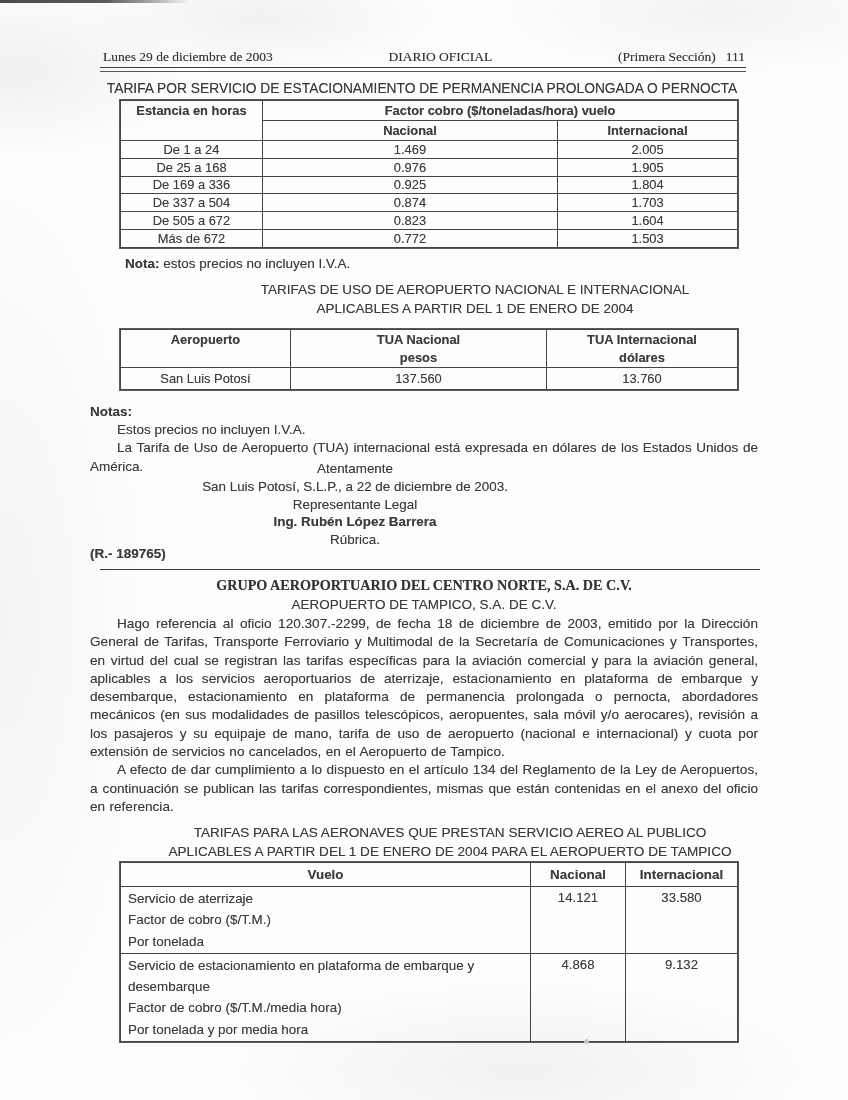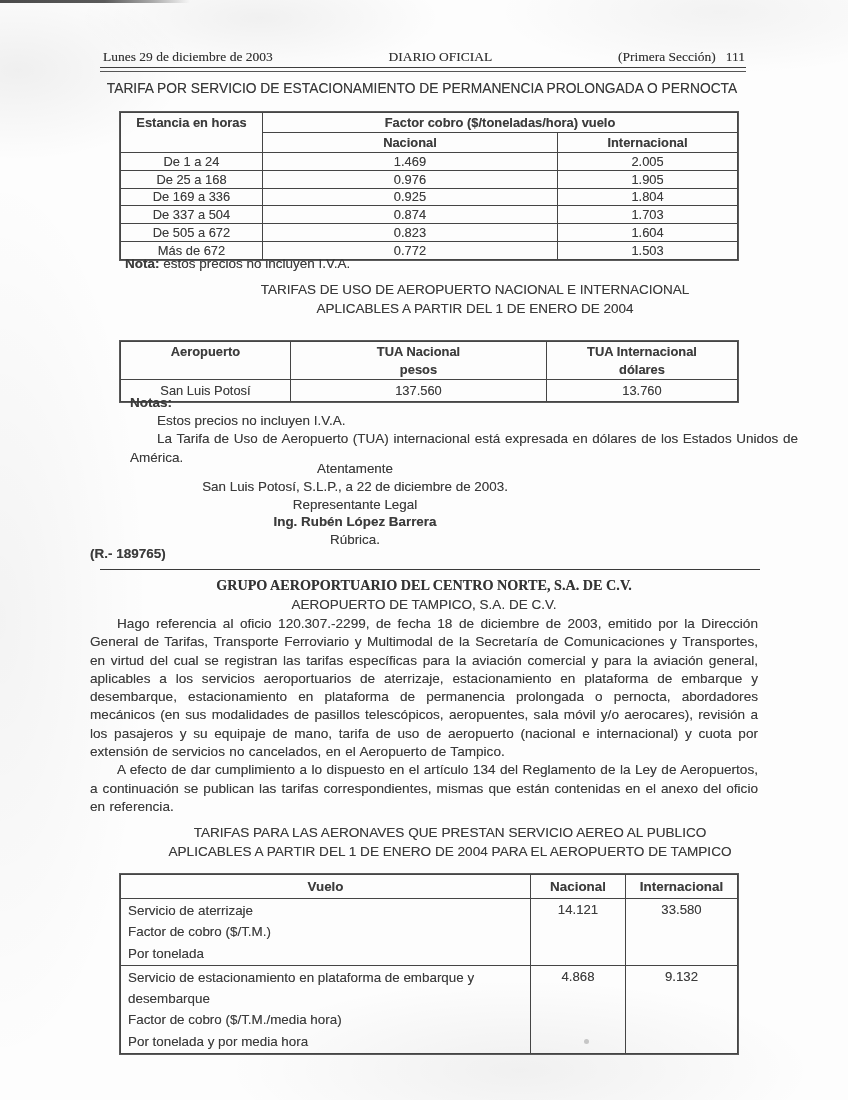--- a/index.html
+++ b/index.html
@@ -16,36 +16,36 @@
         background:linear-gradient(to right,#4a4a4a 0%,#5a5a5a 55%,#a9a9a9 80%,transparent 100%);}
   .hdr{position:absolute;top:49px;left:103px;width:642px;display:flex;justify-content:space-between;
         font-family:"Liberation Serif",serif;font-size:13.5px;color:#333;}
   .hdr-right span{margin-left:10px;}
   .hdr-rule{position:absolute;top:67px;left:100px;width:646px;height:2.6px;
         border-top:1.7px solid #3e3e3e;border-bottom:1.2px solid #555;}
   .title1{position:absolute;top:81px;left:90px;width:664px;text-align:center;font-size:13.8px;color:#383838;}
   .doc-table{position:absolute;left:120px;width:617px;border-collapse:collapse;table-layout:fixed;}
   .doc-table td{border:1.2px solid #454545;font-size:12.9px;color:#3c3c3c;text-align:center;
         padding:0 4px;overflow:hidden;}
-  .doc-table{border:1.6px solid #383838;outline:.4px solid #5a5a5a;margin-top:12px;}
+  .doc-table{border:1.6px solid #383838;outline:.4px solid #5a5a5a;}
   .b{font-weight:bold;}
   .t1{top:100px;}
   .t1 td{height:16.8px;line-height:15px;}
   .t1 .hd{font-weight:bold;height:19px;}
   .t1 .vt{vertical-align:top;padding-top:2px;}
   .t2{top:329px;}
   .t2 .hd{font-weight:bold;vertical-align:top;padding-top:1px;line-height:17.5px;height:36px;}
   .t2 .dr td{height:21px;}
   .t3{top:862px;}
   .t3 .hd{font-weight:bold;font-size:13.4px;height:23px;}
   .t3 .desc{text-align:left;vertical-align:top;padding:1px 7px;line-height:21.3px;font-size:13.4px;}
   .t3 .val{vertical-align:top;padding-top:3px;font-size:13.2px;}
   .nota{position:absolute;top:256px;left:90px;width:668px;font-size:13.5px;padding-left:35px;}
   .title2{position:absolute;top:281px;left:150px;width:650px;text-align:center;font-size:13.5px;line-height:18.5px;}
-  .notas{position:absolute;top:394px;left:90px;width:668px;font-size:13.5px;line-height:18.2px;margin-left:40px;}
+  .notas{position:absolute;top:403px;left:90px;width:668px;font-size:13.5px;line-height:18.2px;}
   .notas p{margin:0;text-indent:27px;text-align:justify;}
   .sig{position:absolute;top:460px;left:90px;width:530px;text-align:center;font-size:13.4px;line-height:17.8px;}
   .record{position:absolute;top:546px;left:90px;width:655px;text-align:left;font-weight:bold;font-size:13.5px;}
   .sec-rule{position:absolute;top:569px;left:100px;width:660px;border-top:1.5px solid #3a3a3a;}
   .company{position:absolute;top:576px;left:90px;width:668px;text-align:center;}
   .company .l1{font-family:"Liberation Serif",serif;font-weight:bold;font-size:14.2px;line-height:19px;color:#333;}
   .company .l2{font-size:13.5px;line-height:19px;}
   .bodytext{position:absolute;top:615px;left:90px;width:668px;font-size:13.6px;line-height:18.3px;}
   .bodytext p{margin:0;text-indent:27px;text-align:justify;word-spacing:.6px;}
   .title3{position:absolute;top:824px;left:142px;width:616px;text-align:center;font-size:13.6px;line-height:18.8px;}

